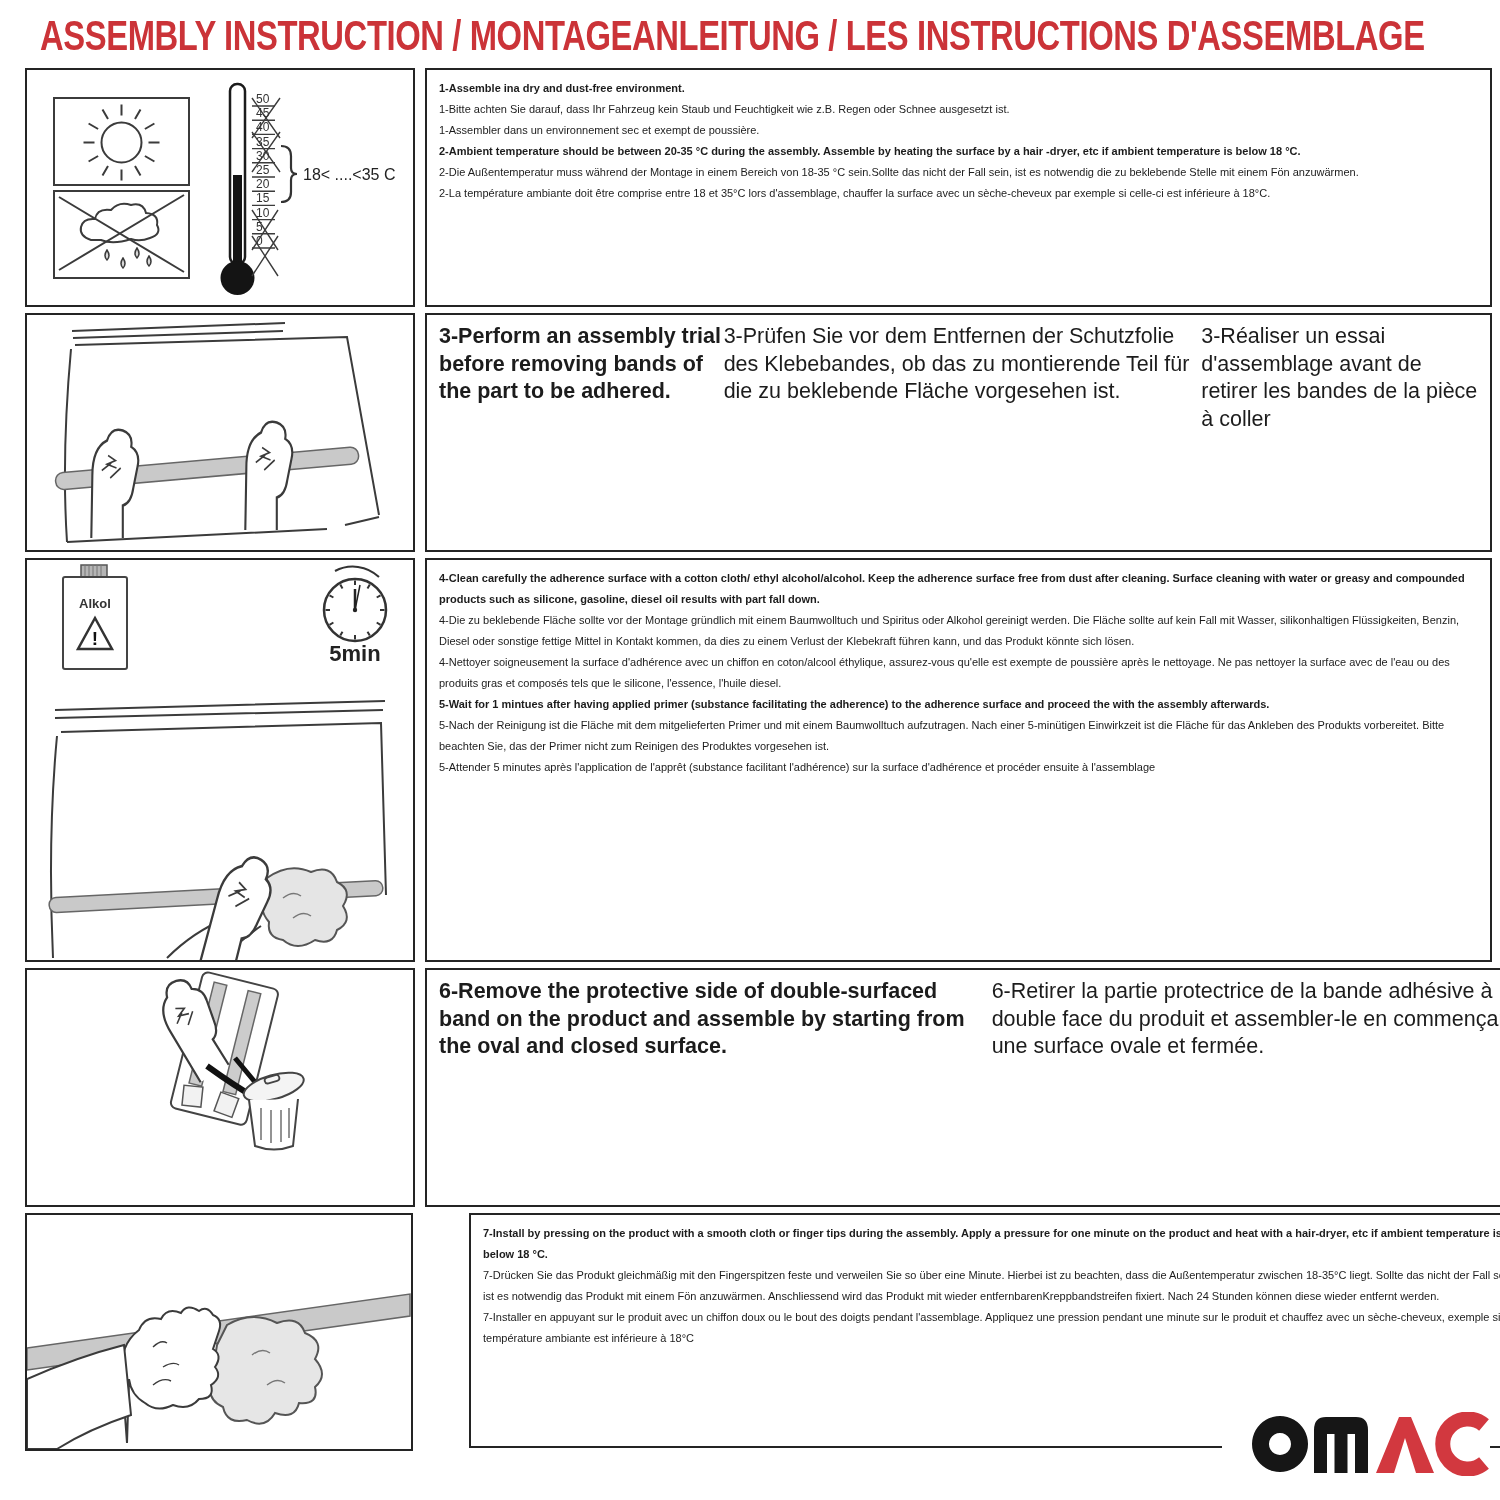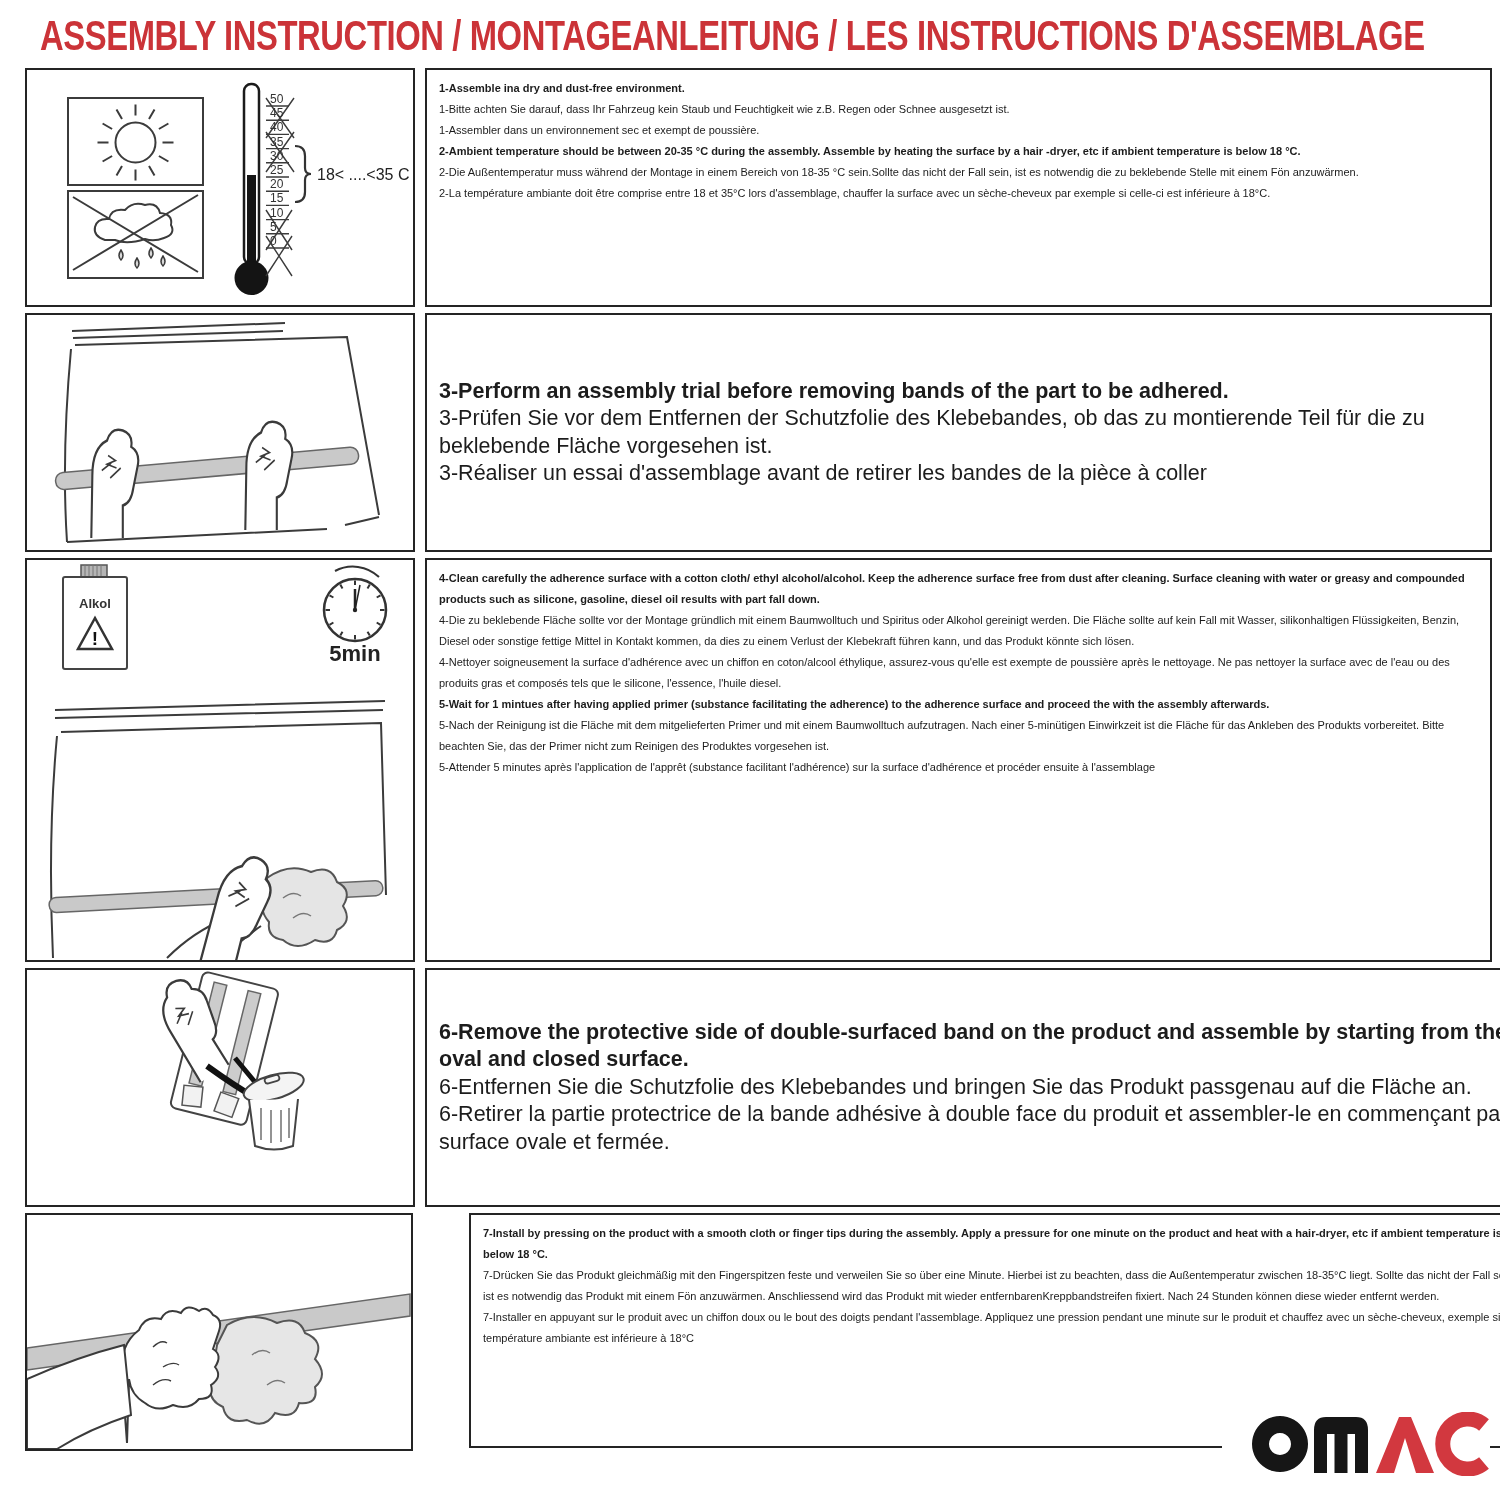--- a/index.html
+++ b/index.html
@@ -8,22 +8,22 @@
   .title{position:absolute;left:40px;top:12px;font-size:42px;font-weight:bold;
          color:#cb3338;white-space:nowrap;letter-spacing:-0.5px;
          transform:scaleX(0.78);transform-origin:left top;}
   .box{position:absolute;border:2px solid #242424;background:#fff;box-sizing:border-box;}
   .txt{padding:8px 12px;}
   .txt p{margin:0;}
   .t-s p{font-size:11px;line-height:21px;}
   .t-l p{font-size:21.5px;line-height:27.5px;}
   p.bold{font-weight:bold;}
   .gap{margin-top:20px;}
-  .vcenter{display:flex;flex-direction:column;justify-content:center;}
-  #illus1{left:25px;top:68px;width:390px;height:239px;padding-left:14px;}
+  .vcenter{display:flex;flex-direction:row;justify-content:flex-start;}
+  #illus1{left:25px;top:68px;width:390px;height:239px;}
   #text1 {left:425px;top:68px;width:1067px;height:239px;}
   #illus2{left:25px;top:313px;width:390px;height:239px;}
   #text2 {left:425px;top:313px;width:1067px;height:239px;}
   #illus3{left:25px;top:558px;width:390px;height:404px;}
   #text3 {left:425px;top:558px;width:1067px;height:404px;}
   #illus4{left:25px;top:968px;width:390px;height:239px;}
   #text4 {left:425px;top:968px;width:1143px;height:239px;}
   #illus5{left:25px;top:1213px;width:388px;height:238px;}
   #text5 {left:425px;top:1213px;width:1067px;height:235px;margin-left:44px;}
   svg{display:block;}
@@ -181,21 +181,20 @@
           <ellipse cx="247" cy="117" rx="31" ry="12" fill="#f4f4f4" stroke="#444" stroke-width="2"></ellipse>
           <rect x="240" y="106" width="15" height="6" rx="3" fill="none" stroke="#444" stroke-width="1.8"></rect>
         </g>
         <path d="M222,130 L228,176 Q247,183 266,176 L271,129" fill="#fff" stroke="#444" stroke-width="2"></path>
         <path d="M234,138 V170 M244,140 V173 M254,140 V172 M262,138 V168" stroke="#666" stroke-width="1.4"></path>
       </g>
     </svg>
   </div>
   <div class="box txt t-l vcenter" id="text4">
     <p class="bold">6-Remove the protective side of double-surfaced band on the product and assemble by starting from the oval and closed surface.</p>
-    <p>6-Entfernen Sie die Schutzfolie des Klebebandes und bringen Sie das Produkt passgenau auf die Fläche an.</p>
     <p>6-Retirer la partie protectrice de la bande adhésive à double face du produit et assembler-le en commençant par une surface ovale et fermée.</p>
   </div>
 
   <div class="box" id="illus5">
     <svg viewBox="0 0 384 234" width="384" height="234">
       <polygon points="0,133 383,79 383,101 0,155" fill="#c9c9c9" stroke="#666" stroke-width="1.5"></polygon>
       <path d="M200,110 Q225,95 250,108 Q272,100 278,118 Q298,126 288,144 Q302,160 288,172 Q292,190 272,188 Q268,205 248,198 Q238,215 220,205 Q200,210 196,192 Q180,185 184,168 L190,130 Z" fill="#e6e6e6" stroke="#555" stroke-width="2"></path>
       <path d="M225,140 q10,-8 18,-2 M240,170 q10,-8 18,-2" fill="none" stroke="#777" stroke-width="1.4"></path>
       <path d="M100,228 L95,160 Q92,130 112,115 Q118,100 134,104 Q140,92 154,98 Q160,88 172,96 Q180,90 186,100 Q196,104 192,116 L186,134 Q196,140 188,152 Q196,162 184,170 Q188,184 172,184 Q162,196 146,190 Q130,198 118,188 Q104,180 102,164 Z" fill="#fff" stroke="#3b3b3b" stroke-width="2"></path>
       <path d="M126,132 q8,-8 14,-4 M136,152 q10,-6 16,-2 M126,170 q10,-8 18,-4" fill="none" stroke="#3b3b3b" stroke-width="1.4"></path>

